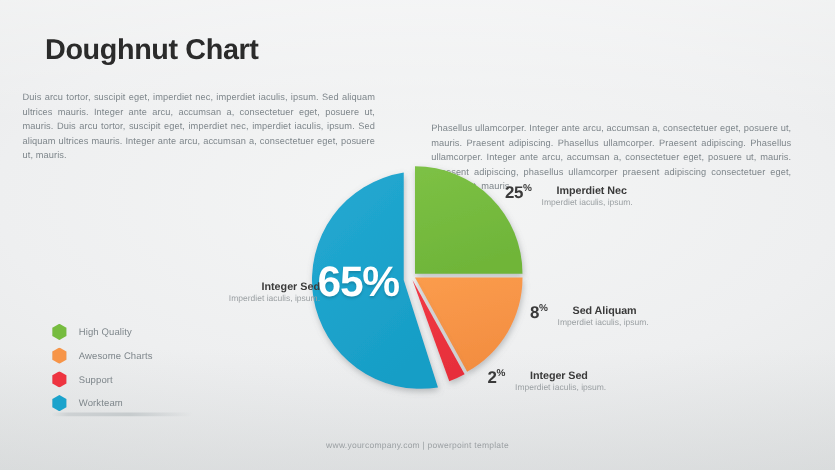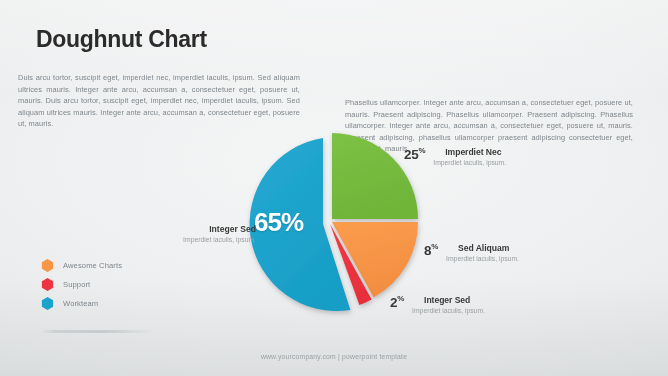--- a/index.html
+++ b/index.html
@@ -50,21 +50,21 @@
     position:absolute;left:41px;top:330px;width:113px;height:3px;
     background:linear-gradient(90deg,rgba(255,255,255,0) 0%,#cdd1d3 12%,#c6cbcd 55%,rgba(255,255,255,0) 100%);
     border-radius:2px;
   }
 
   
   #chart{position:absolute;left:214px;top:116px;width:230px;height:222px;}
   #chart svg{display:block;overflow:visible;}
   #center-pct{
     position:absolute;left:254px;top:207px;
-    font-size:26px;font-weight:bold;color:#ffffff;letter-spacing:-1px;
+    font-size:34px;font-weight:bold;color:#ffffff;letter-spacing:-1px;
     text-shadow:0 1px 2px rgba(0,0,0,.17);
   }
 
   
   .callout{position:absolute;display:flex;align-items:flex-start;}
   .callout .pct{
     font-size:13.5px;font-weight:bold;color:#3a3a3a;white-space:nowrap;letter-spacing:-.3px;
   }
   .callout .pct sup{font-size:8px;font-weight:bold;top:-.45em;}
   .callout .txt{margin-left:8px;padding-top:1px;}
@@ -155,20 +155,24 @@
     </div>
   </div>
 
   <div id="callout-65">
     <div class="name">Integer Sed</div>
     <div class="sub">Imperdiet iaculis, ipsum.</div>
   </div>
 
   <div id="legend">
     <div class="legend-item">
+      <span class="hex" style="background: rgb(118, 188, 63);"></span>
+      <span class="legend-label">High Quality</span>
+    </div>
+    <div class="legend-item">
       <span class="hex" style="background: rgb(247, 149, 72);"></span>
       <span class="legend-label">Awesome Charts</span>
     </div>
     <div class="legend-item">
       <span class="hex" style="background: rgb(238, 52, 64);"></span>
       <span class="legend-label">Support</span>
     </div>
     <div class="legend-item">
       <span class="hex" style="background: rgb(27, 163, 204);"></span>
       <span class="legend-label">Workteam</span>

